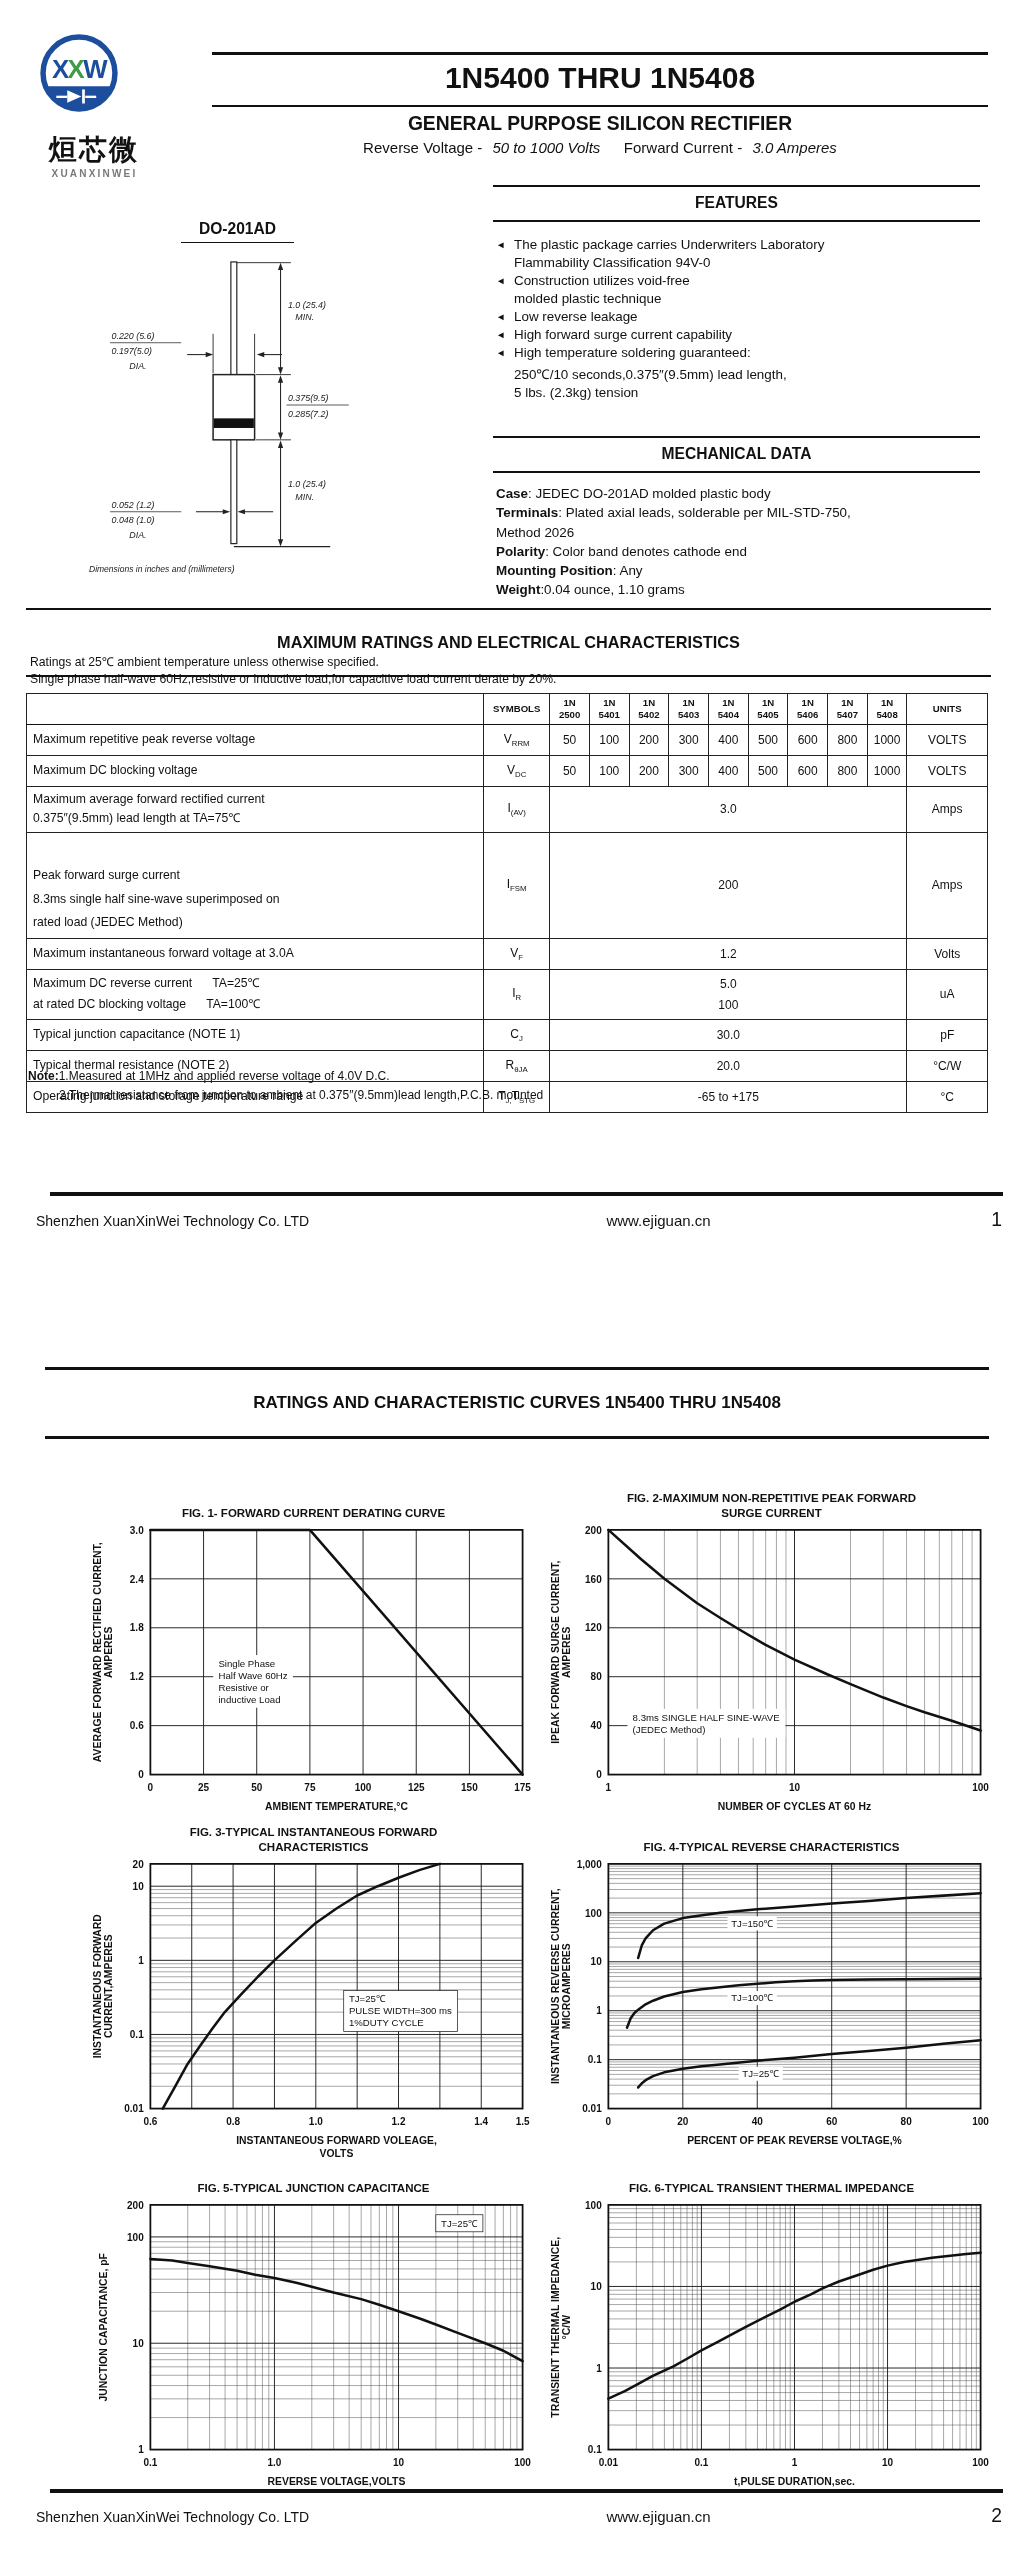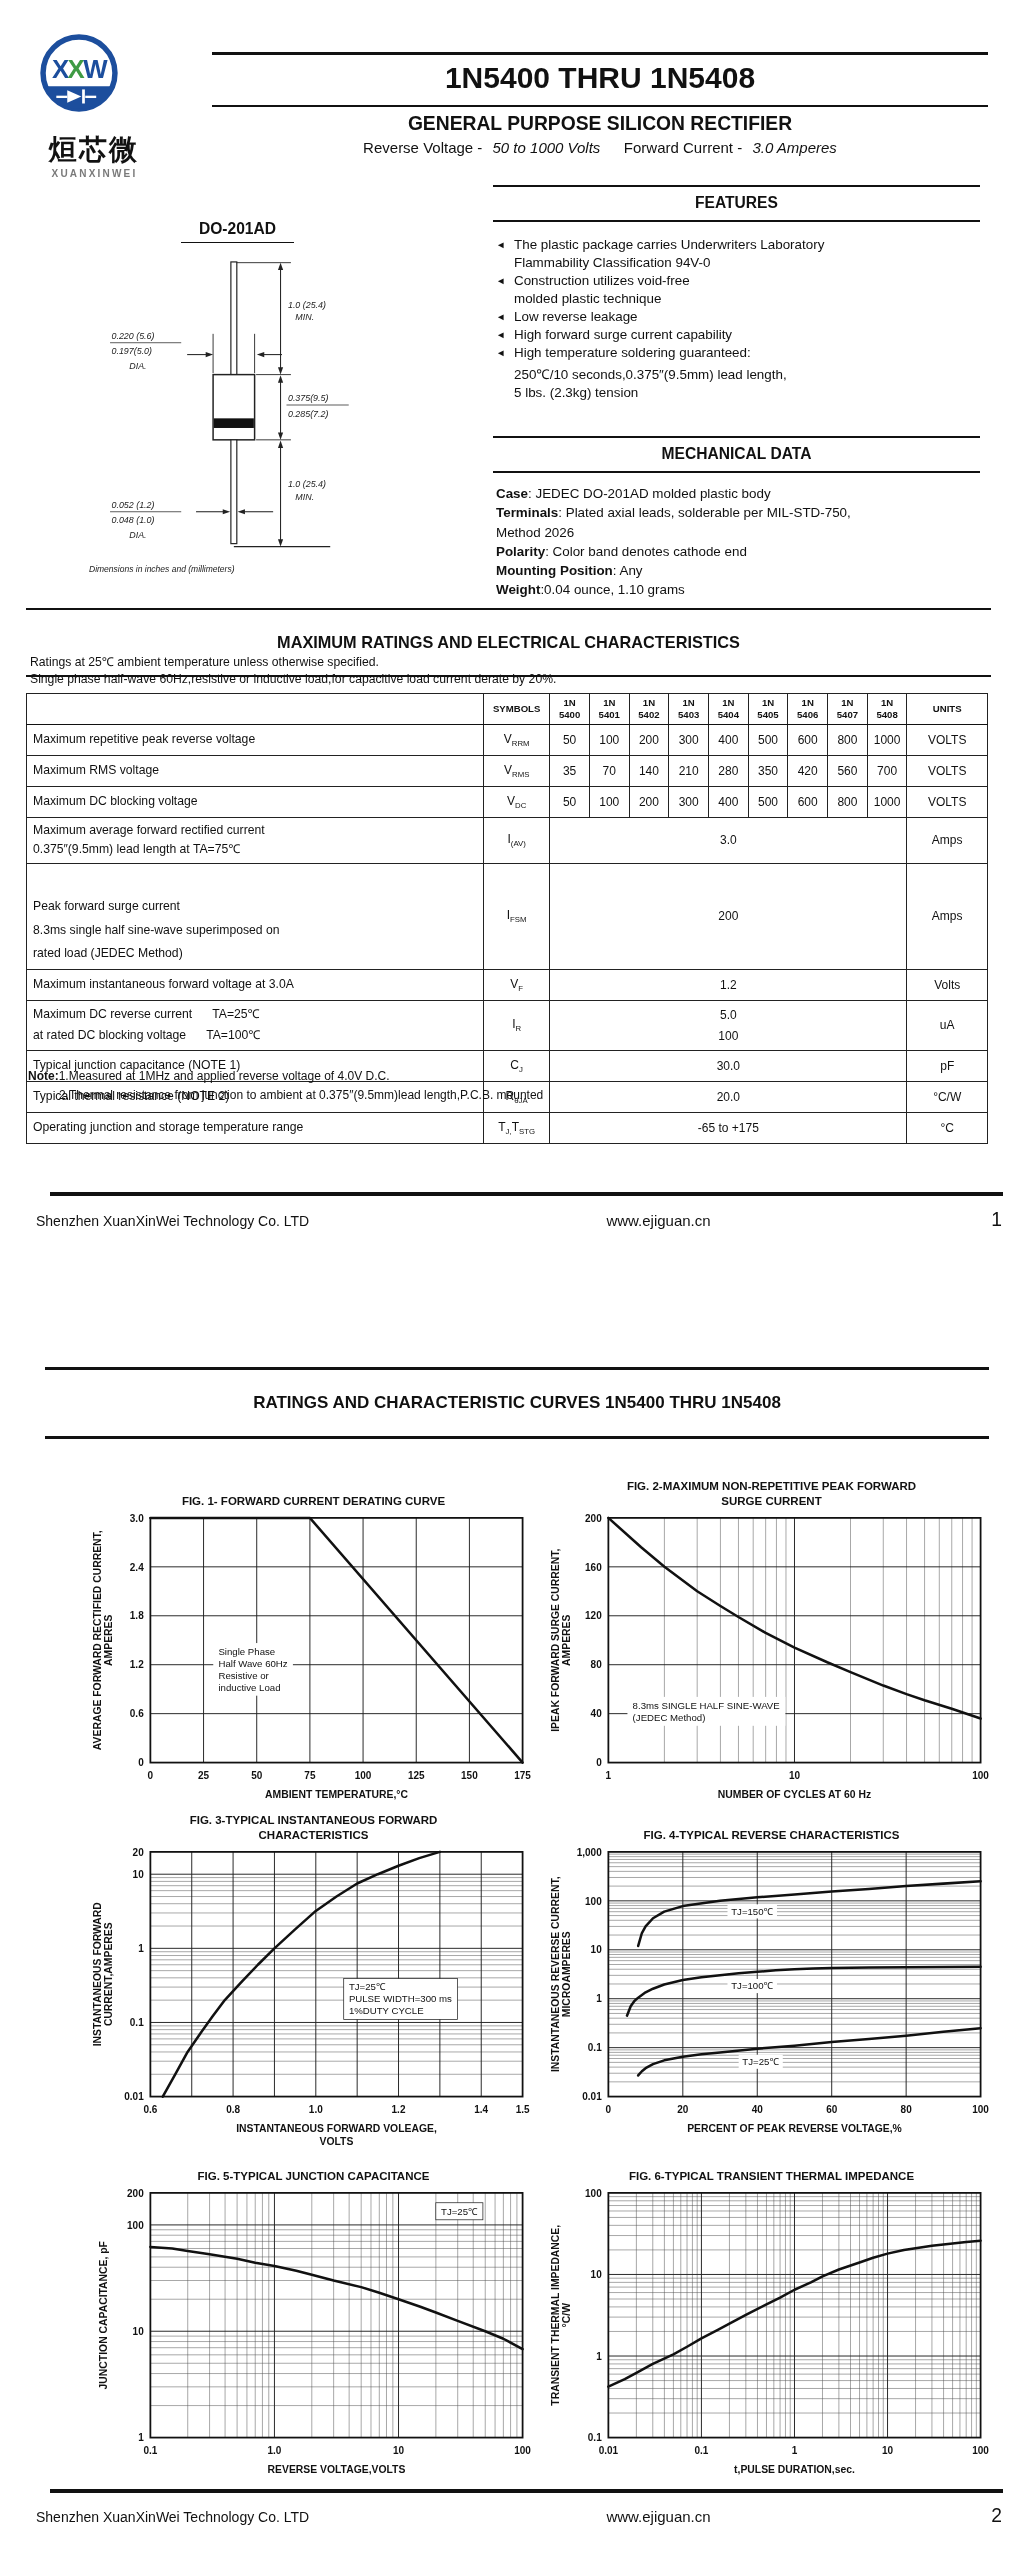--- a/index.html
+++ b/index.html
@@ -62,21 +62,21 @@
 
   
   .footer{display:flex;align-items:baseline;font-size:14px;}
   .footer .co{width:415px;}
   .footer .url{width:415px;text-align:center;font-size:15px;}
   .footer .pg{flex:1;text-align:right;font-size:19.3px;padding-right:6px;}
 
   
   .fig{position:absolute;width:445px;}
   .fig-title{height:34px;display:flex;flex-direction:column;justify-content:flex-end;
-             text-align:center;font-weight:bold;font-size:11.5px;line-height:15px;}
+             text-align:center;font-weight:bold;font-size:11.5px;line-height:15px;margin-top:12px;}
   .fig svg{display:block;}
   .tick{font:bold 13.5px "Liberation Sans",sans-serif;fill:#111;}
   .axl{font:bold 14px "Liberation Sans",sans-serif;fill:#111;}
   .ann{font:13px "Liberation Sans",sans-serif;fill:#111;}
 </style>
 </head>
 <body>
 
 <div class="doc">
 
@@ -224,21 +224,21 @@
         <col style="width:39px">
         <col style="width:39px">
       <col style="width:79px">
     </colgroup>
     <tbody>
         <tr>
       <th></th>
       <th>SYMBOLS</th>
       <th>
             <div>1N</div>
-            <div>5400</div>
+            <div>2500</div>
           </th>
       <th>
             <div>1N</div>
             <div>5401</div>
           </th>
       <th>
             <div>1N</div>
             <div>5402</div>
           </th>
       <th>
@@ -274,36 +274,20 @@
       <td class="sym"><span>V</span><sub>RRM</sub></td>
       <td class="val">50</td>
           <td class="val">100</td>
           <td class="val">200</td>
           <td class="val">300</td>
           <td class="val">400</td>
           <td class="val">500</td>
           <td class="val">600</td>
           <td class="val">800</td>
           <td class="val">1000</td>
-      <td class="unit">VOLTS</td>
-    </tr>
-    <tr class="std">
-      <td class="param">
-            <div class="pl">Maximum RMS voltage</div>
-          </td>
-      <td class="sym"><span>V</span><sub>RMS</sub></td>
-      <td class="val">35</td>
-          <td class="val">70</td>
-          <td class="val">140</td>
-          <td class="val">210</td>
-          <td class="val">280</td>
-          <td class="val">350</td>
-          <td class="val">420</td>
-          <td class="val">560</td>
-          <td class="val">700</td>
       <td class="unit">VOLTS</td>
     </tr>
     <tr class="std">
       <td class="param">
             <div class="pl">Maximum DC blocking voltage</div>
           </td>
       <td class="sym"><span>V</span><sub>DC</sub></td>
       <td class="val">50</td>
           <td class="val">100</td>
           <td class="val">200</td>

